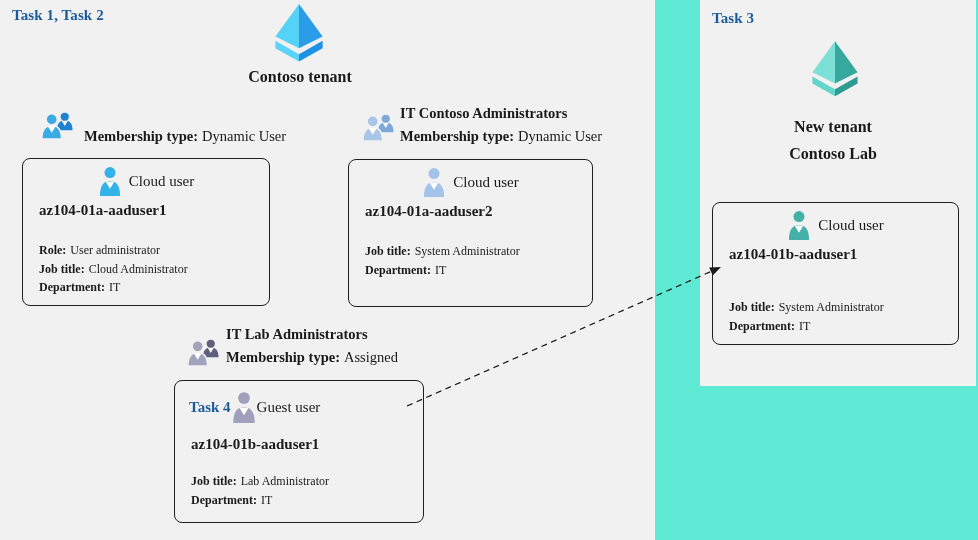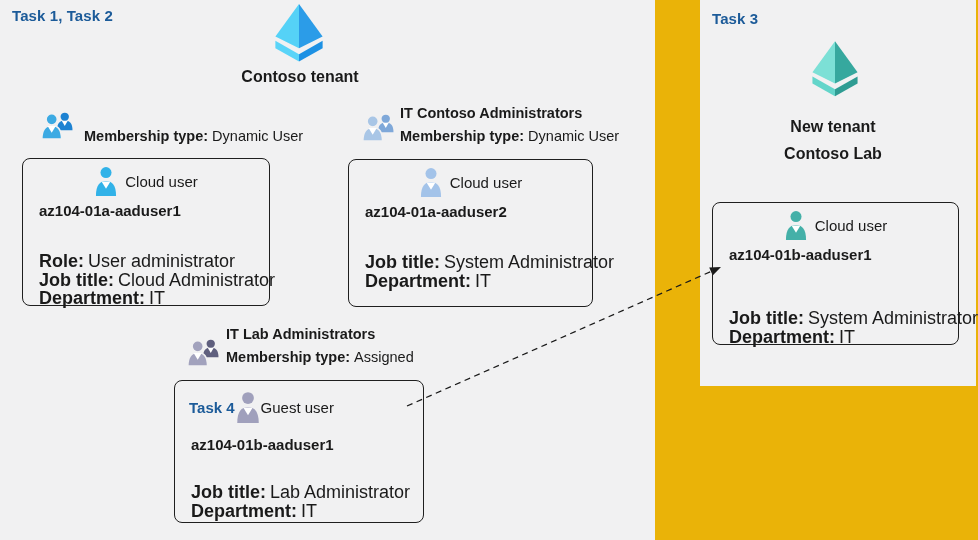--- a/index.html
+++ b/index.html
@@ -1,23 +1,23 @@
 <!DOCTYPE html>
 <html style="--panel_bg: #f1f1f2; --task_blue: #1c5b99; --text: #1a1a1a; --card_border: #1f1f1f; --arrow: #1a1a1a;"><head>
 <meta charset="utf-8">
 <style>
   * { margin: 0; padding: 0; box-sizing: border-box; }
   html,body { background:#fff; }
   .canvas {
     position: relative;
     width: 978px; height: 540px;
-    font-family: Liberation Sans, sans-serif;
+    font-family: Liberation Serif, serif;
     color: var(--text);
     overflow: hidden;
-    background: #eab308;
+    background: #5eead4;
   }
   .panel {
     position: absolute;
     background: var(--panel_bg);
   }
   .panel-left  { left:0; top:0; width:655px; height:540px; }
   .panel-right { left:700px; top:0; width:276px; height:386px; }
 
   .task-label {
     position: absolute;
@@ -70,23 +70,22 @@
     font-size: 15px; font-weight: bold;
     color: var(--task_blue);
   }
   .card-name {
     position: absolute; left: 16px;
     font-size: 15px; font-weight: bold;
     white-space: nowrap;
   }
   .card-fields {
     position: absolute; left: 16px;
-    font-size: 18px; line-height: 18.5px;
-    white-space: nowrap;
-    margin-top: 11px;
+    font-size: 12px; line-height: 18.5px;
+    white-space: nowrap;
   }
   .card-fields b { margin-right: 4px; }
 
   .arrow-overlay {
     position: absolute; left:0; top:0;
     width: 978px; height: 540px;
     pointer-events: none;
   }
   .arrow-line { stroke: var(--arrow); stroke-width: 1.3; stroke-dasharray: 6 4.5; fill: none; }
   .arrow-head { fill: var(--arrow); }

